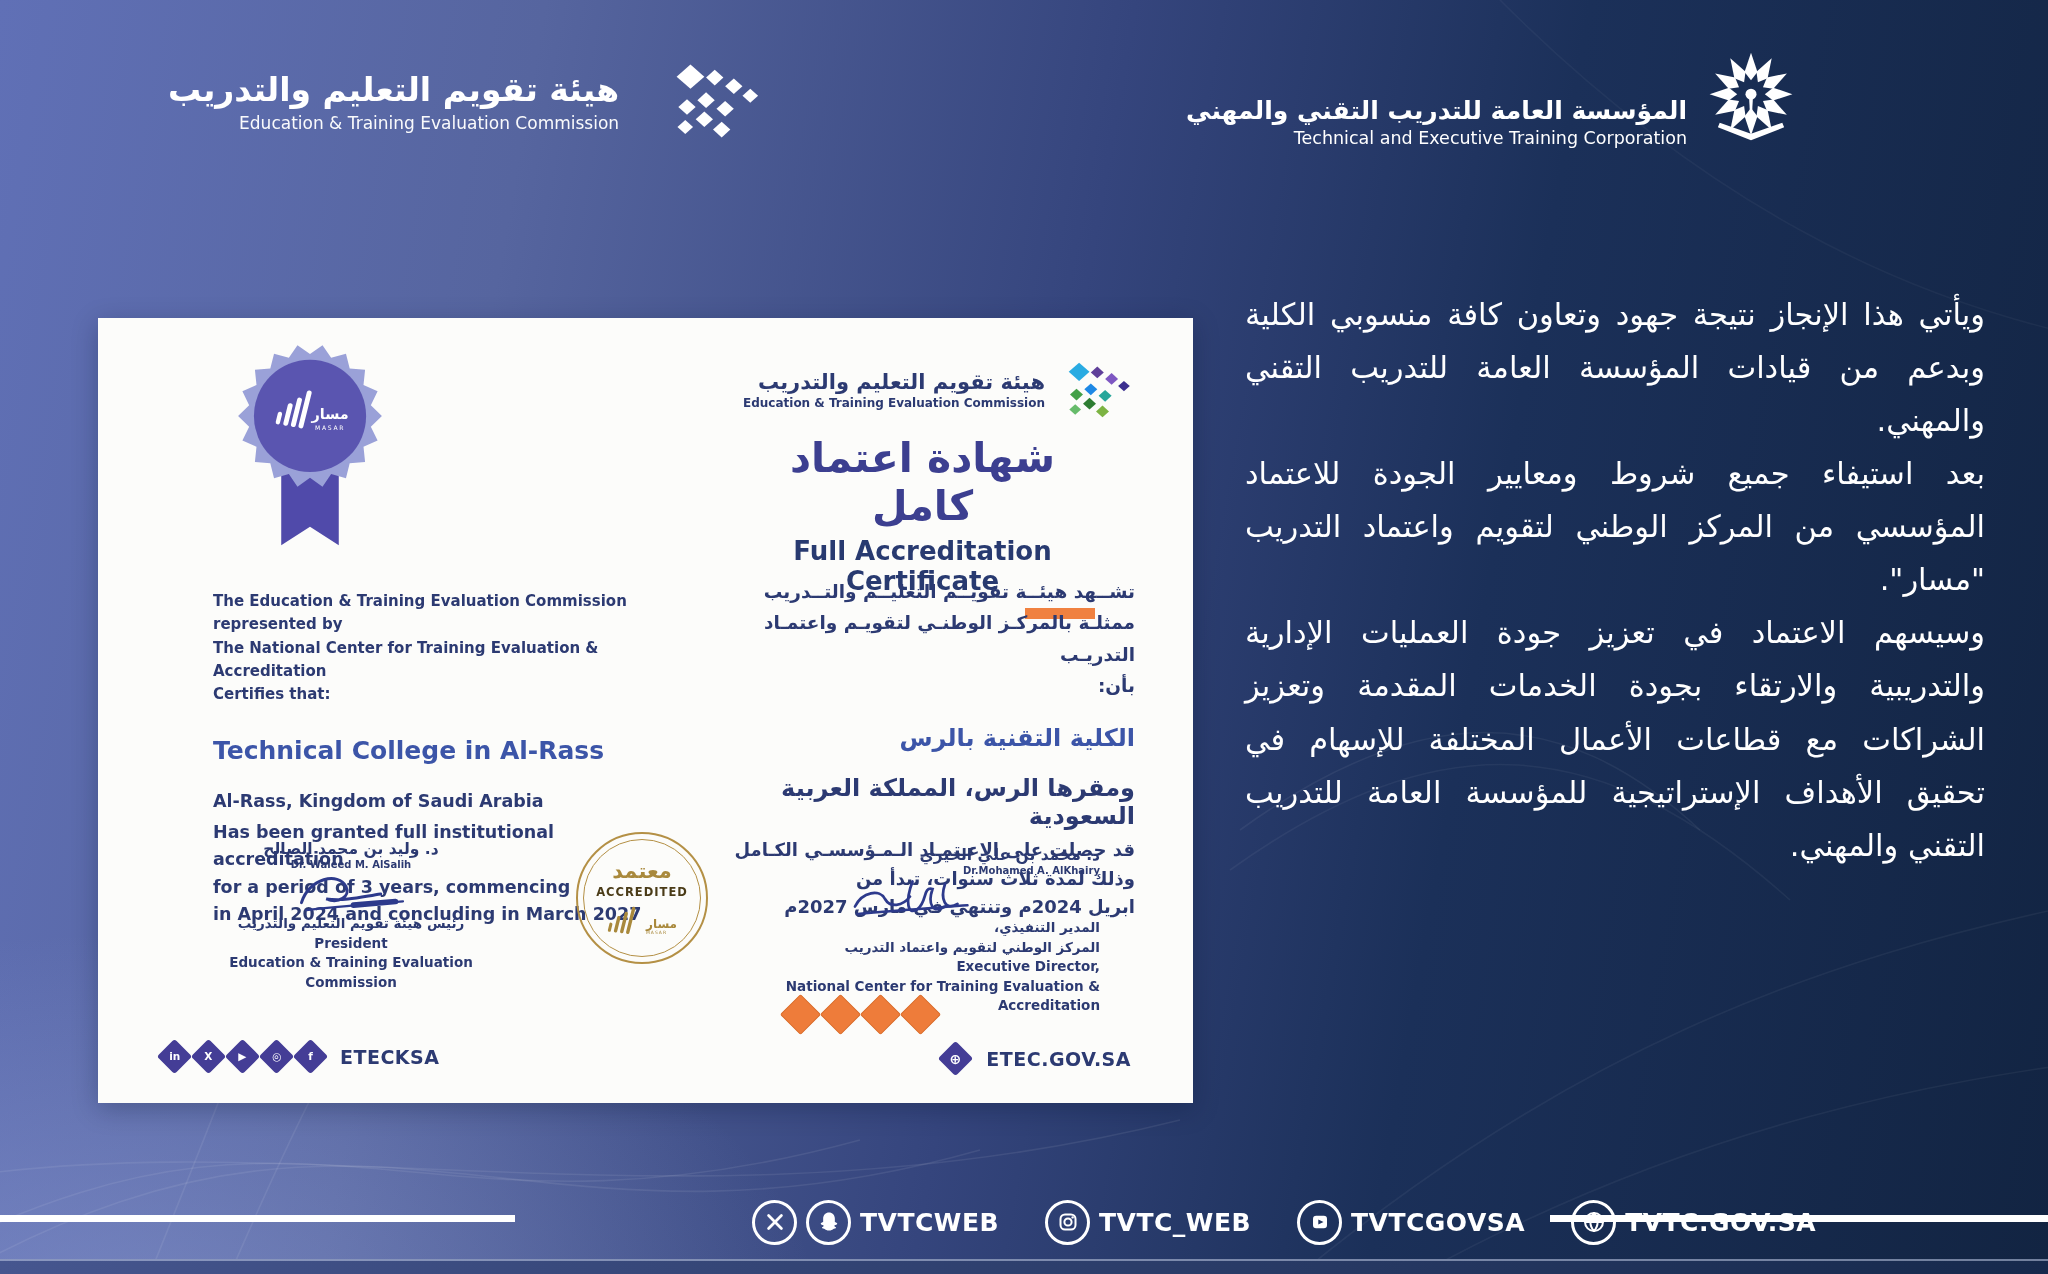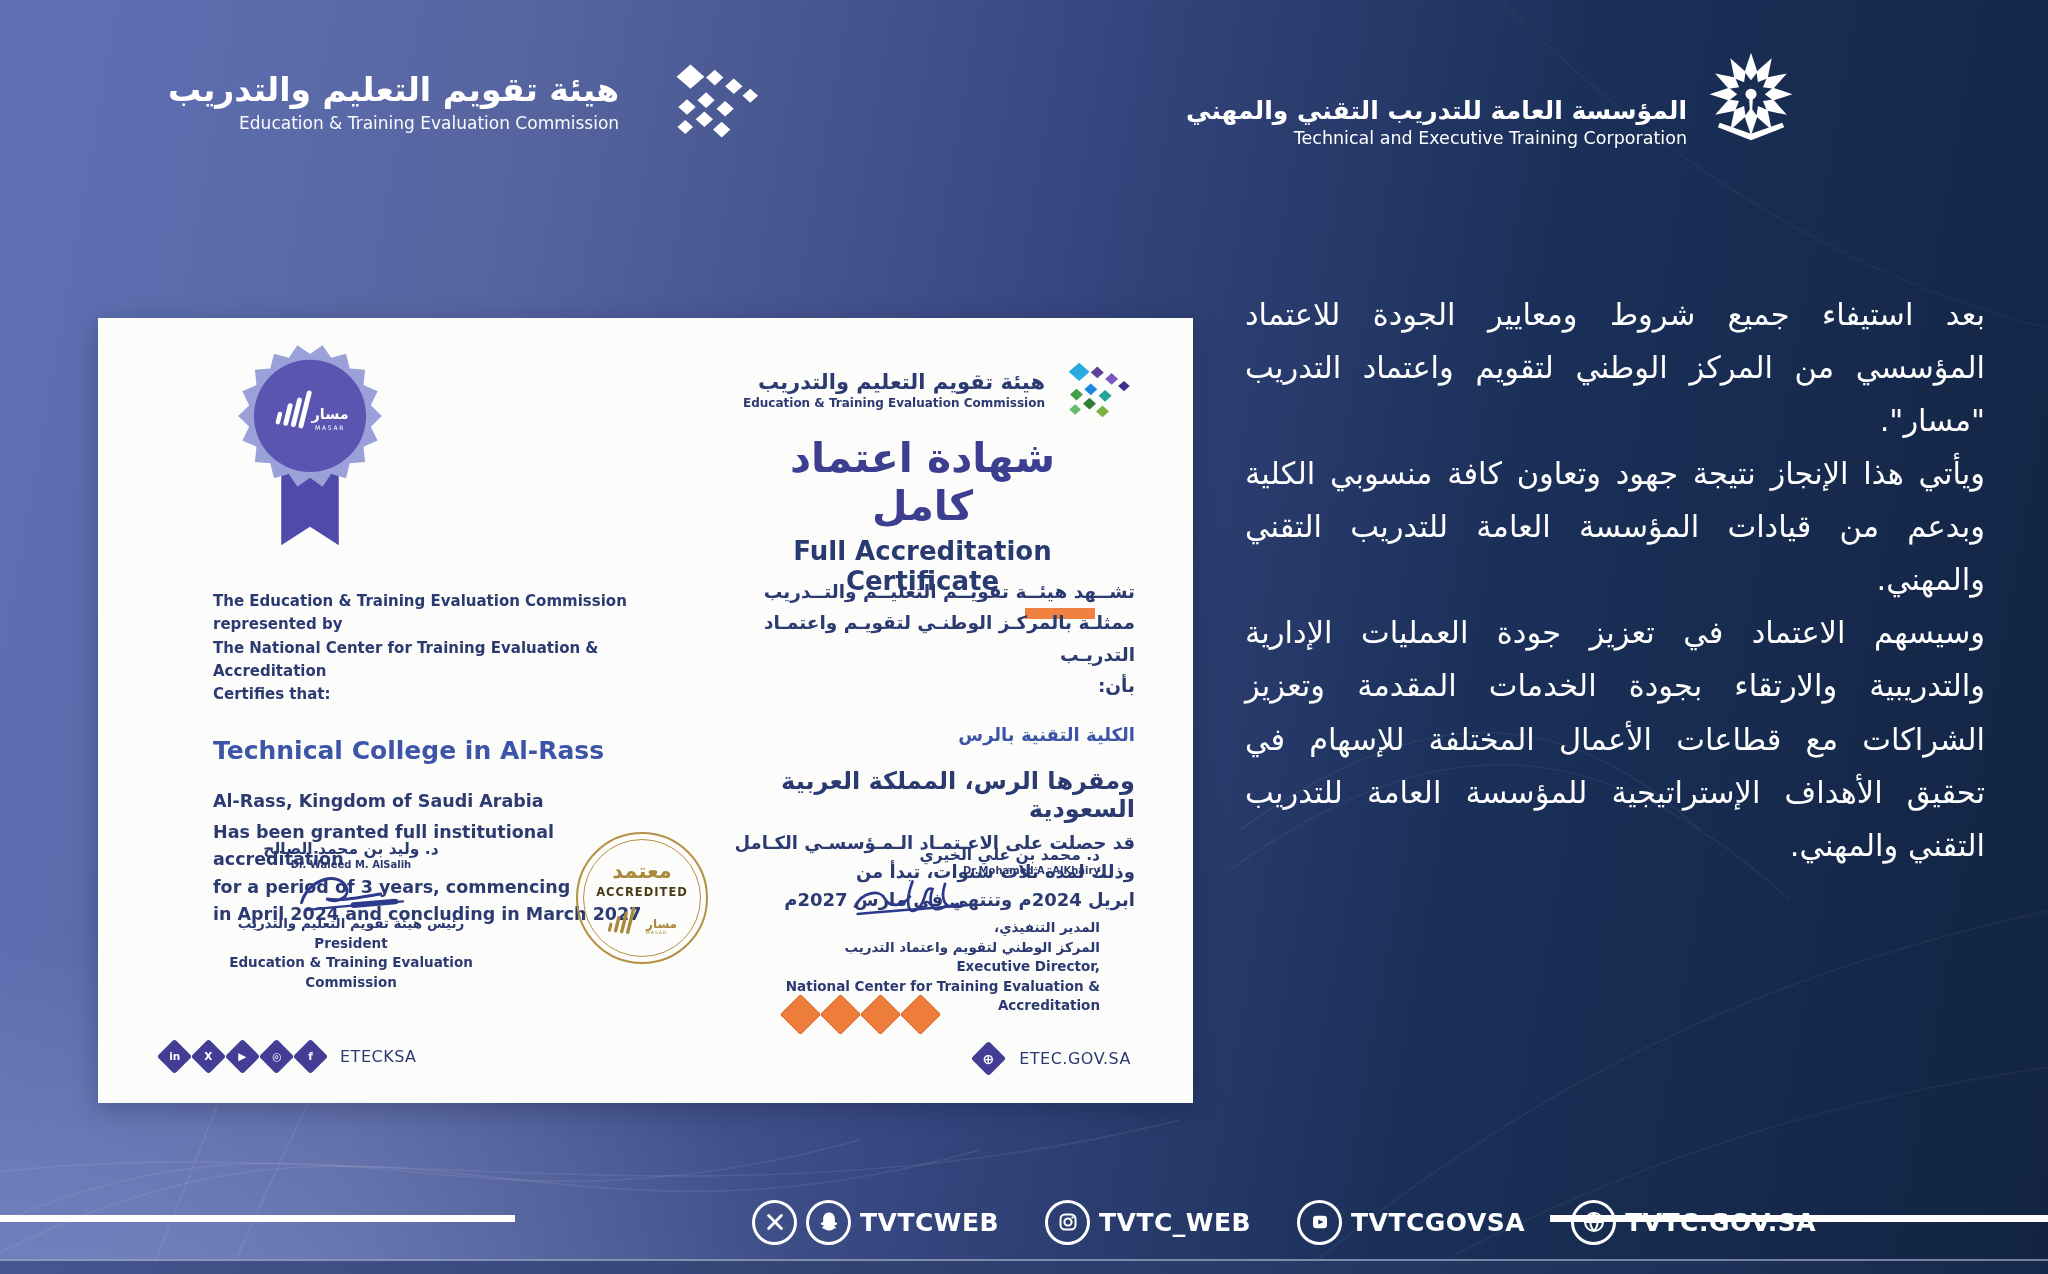--- a/index.html
+++ b/index.html
@@ -37,21 +37,21 @@
   .cert-title .bar{width:70px; height:11px; background:#f08140; margin:12px 0 0 auto;}
 
   .col-en{position:absolute; left:115px; top:272px; width:440px;}
   .col-en .intro{font-size:15px; line-height:1.55; font-weight:bold; white-space:pre-line;}
   .col-en .college{font-size:25px; font-weight:bold; color:#3c55a8; margin-top:30px;}
   .col-en .loc{font-size:17.5px; font-weight:bold; margin-top:26px;}
   .col-en .grant{font-size:17.5px; font-weight:bold; line-height:1.55; margin-top:8px; white-space:pre-line;}
 
   .col-ar{position:absolute; right:58px; top:258px; width:440px; direction:rtl; text-align:right;}
   .col-ar .intro{font-size:18.5px; line-height:1.7; white-space:pre-line; font-weight:bold;}
-  .col-ar .college{font-size:18px; font-weight:bold; color:#3c55a8; margin-top:22px;}
+  .col-ar .college{font-size:24px; font-weight:bold; color:#3c55a8; margin-top:22px;}
   .col-ar .loc{font-size:24px; font-weight:bold; margin-top:22px;}
   .col-ar .grant{font-size:18px; font-weight:bold; line-height:1.6; margin-top:6px; white-space:pre-line;}
 
   .sig{position:absolute; text-align:center; font-weight:bold; color:#2c3a72;}
   .sig .n-ar{font-size:15.5px;}
   .sig .n-en{font-size:10px; margin-top:1px;}
   .sig svg{margin:-2px auto -6px;}
   .sig .r{font-size:13.5px; line-height:1.45;}
   .sig-left{left:88px; top:522px; width:330px;}
   .sig-right{left:622px; top:528px; width:380px;text-align:right;}
@@ -67,21 +67,21 @@
   .seal .m-en{color:#a9893c; font-size:4.5px; letter-spacing:1px;}
 
   .dmd-row{position:absolute; left:688px; top:682px; display:flex; gap:11px;}
   .o-dmd{width:29px; height:29px; background:#ee7c3a; border:1px solid #d96b28; border-radius:2px; transform:rotate(45deg);}
 
   .cert-foot-l{position:absolute; left:64px; top:726px; display:flex; align-items:center; gap:9px;}
   .cert-foot-r{position:absolute; right:62px; top:728px; display:flex; align-items:center; gap:10px;}
   .p-dmd{width:25px; height:25px; background:#443d96; border-radius:3px; transform:rotate(45deg);
          display:flex; align-items:center; justify-content:center;}
   .p-dmd span{transform:rotate(-45deg); color:#fff; font-size:10.5px; font-weight:bold; line-height:1;}
-  .cert-handle{font-size:16px; font-weight:normal; color:#2c3a72; letter-spacing:.5px; margin-left:8px;}
+  .cert-handle{font-size:19px; font-weight:bold; color:#2c3a72; letter-spacing:.5px; margin-left:8px;}
 
   
   .announce{position:absolute; right:63px; top:266px; width:740px; color:#fff; direction:rtl; text-align:right;}
   .announce .headline{font-size:47px; font-weight:bold; line-height:1.63; white-space:pre-line;
                       text-shadow:0 2px 4px rgba(0,0,0,.25);}
   .announce .body{margin-top:22px; font-size:30.5px; line-height:1.74;}
   .announce .body p{text-align:justify; text-align-last:right;}
 
   
   .social-bar{position:absolute; left:0; top:1196px; width:100%; height:52px;}
@@ -296,22 +296,22 @@
     <div class="cert-foot-r">
       <div class="p-dmd">
           <span style="font-size:14px">⊕</span>
         </div>
       <div class="cert-handle">ETEC.GOV.SA</div>
     </div>
   </section>
 
   <section class="announce">
     <div class="body">
+      <p>ويأتي هذا الإنجاز نتيجة جهود وتعاون كافة منسوبي الكلية وبدعم من قيادات المؤسسة العامة للتدريب التقني والمهني.</p>
       <p>بعد استيفاء جميع شروط ومعايير الجودة للاعتماد المؤسسي من المركز الوطني لتقويم واعتماد التدريب "مسار".</p>
-      <p>ويأتي هذا الإنجاز نتيجة جهود وتعاون كافة منسوبي الكلية وبدعم من قيادات المؤسسة العامة للتدريب التقني والمهني.</p>
       <p>وسيسهم الاعتماد في تعزيز جودة العمليات الإدارية والتدريبية والارتقاء بجودة الخدمات المقدمة وتعزيز الشراكات مع قطاعات الأعمال المختلفة للإسهام في تحقيق الأهداف الإستراتيجية للمؤسسة العامة للتدريب التقني والمهني.</p>
     </div>
   </section>
 
   <footer class="social-bar">
     <div class="rule rule-l"></div>
     <div class="rule rule-r"></div>
     <div class="handles">
 
       <div class="hgroup">

